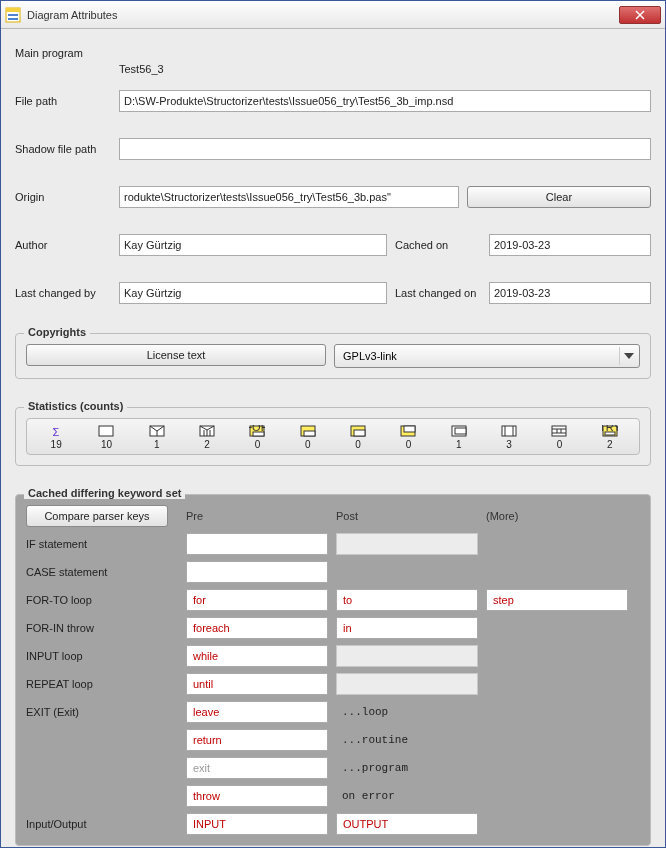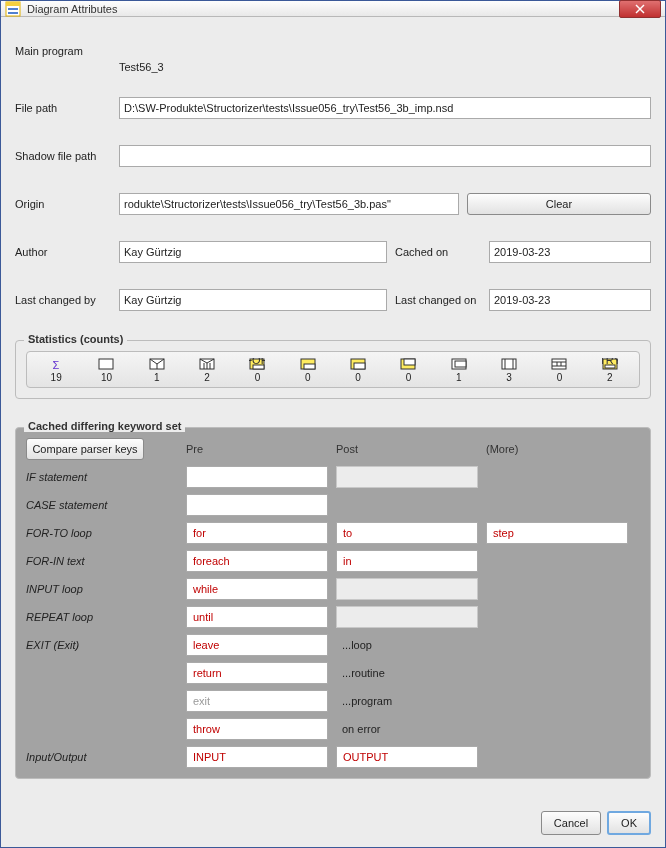--- a/index.html
+++ b/index.html
@@ -1,19 +1,19 @@
 <!DOCTYPE html>
 <html><head>
 <meta charset="utf-8">
 <style>
 * { box-sizing: border-box; font-family: Tahoma, Arial, sans-serif; font-size: 11px; }
 body { margin: 0; padding: 0; background: #fff; width: 666px; height: 848px; overflow: hidden; }
 
 .window { width: 666px; height: 848px; border: 1px solid #3b5998; background: #ececec; display: flex; flex-direction: column; }
-.titlebar { height: 16px; background: linear-gradient(to bottom, #fefefe, #e8e8e8); display: flex; align-items: center; padding: 0 4px; border-bottom: 1px solid #b8b8b8; }
+.titlebar { height: 28px; background: linear-gradient(to bottom, #fefefe, #e8e8e8); display: flex; align-items: center; padding: 0 4px; border-bottom: 1px solid #b8b8b8; }
 .titlebar-icon { width: 16px; height: 16px; margin-right: 6px; display: inline-flex; align-items: center; justify-content: center; }
 .titlebar-title { flex: 1; color: #333; }
 .close-btn { width: 42px; height: 18px; background: linear-gradient(to bottom, #e07070, #c03030); border: 1px solid #903030; border-radius: 2px; display: flex; align-items: center; justify-content: center; color: #fff; font-weight: bold; cursor: pointer; }
 
 .content { flex: 1; padding: 12px 14px; display: flex; flex-direction: column; gap: 24px; overflow: hidden; }
 
 .row { display: flex; align-items: center; gap: 8px; min-height: 24px; }
 .label { width: 96px; color: #222; flex-shrink: 0; }
 .label-narrow { width: 86px; color: #222; flex-shrink: 0; }
 .static-val { color: #222; margin-top: 32px; }
@@ -35,26 +35,26 @@
 
 .stats-bar { display: flex; gap: 0; border: 1px solid #bcbcbc; border-radius: 4px; background: linear-gradient(to bottom, #f5f5f5, #e4e4e4); padding: 3px 4px; }
 .stat-cell { flex: 1; display: flex; flex-direction: column; align-items: center; gap: 1px; padding: 1px 0; }
 .stat-icon { width: 18px; height: 15px; display: flex; align-items: center; justify-content: center; }
 .stat-num { font-size: 10px; color: #222; }
 
 .keyword-area { background: #a3a3a3; }
 .kw-col-head { color: #333; }
 
 .kw-grid { display: grid; grid-template-columns: 152px 142px 142px 142px; gap: 6px 8px; align-items: center; }
-.kw-label { color: #222; font-style: italic; }
+.kw-label { color: #222; }
 .kw-input { height: 22px; border: 1px solid #aaa; background: #fff; padding: 2px 6px; color: #c00000; }
 .kw-input.black { color: #222; }
 .kw-input.grey { color: #9a9a9a; }
 .kw-input.dis { background: #ececec; border: 1px solid #c8c8c8; }
-.kw-post-ro { height: 22px; padding: 2px 6px; color: #222; display: flex; align-items: center; }
+.kw-post-ro { height: 22px; padding: 2px 6px; color: #222; display: flex; align-items: center; font-family: Liberation Mono, monospace; }
 
 .footer { margin-top: auto; display: flex; justify-content: flex-end; gap: 6px; padding-top: 8px; }
 .footer .btn { padding: 0 12px; height: 24px; }
 .ok-btn { border: 2px solid #6fa8e0; }
 
 svg { display: block; }
 </style>
 </head>
 <body>
 
@@ -108,20 +108,34 @@
       <input class="txt small" value="2019-03-23" style="">
     </div>
 
     <div class="row">
       <span class="label">Last changed by</span>
       <input class="txt" style="flex: 1 1 0%;" value="Kay Gürtzig">
       <span class="label-narrow">Last changed on</span>
       <input class="txt small" value="2019-03-23" style="">
     </div>
 
+    <div class="group">
+      <span class="group-title">Copyrights</span>
+      <div class="license-row">
+        <button class="btn btn-wide" style="max-width:320px">License text</button>
+        <div class="combo">
+          <span class="combo-text">GPLv3-link</span>
+          <span class="combo-arrow">
+            <svg width="10" height="6">
+                <polygon points="0,0 10,0 5,6" fill="#444"></polygon>
+              </svg>
+          </span>
+        </div>
+      </div>
+    </div>
 
     <div class="group">
       <span class="group-title">Statistics (counts)</span>
       <div class="stats-bar">
         <div class="stat-cell">
           <span class="stat-icon">
               <svg width="14" height="14">
                 <text x="7" y="12" text-anchor="middle" font-size="14" fill="#6030d0" font-family="serif">Σ</text>
               </svg>
             </span>
@@ -237,41 +251,41 @@
             </span>
           <span class="stat-num">2</span>
         </div>
       </div>
     </div>
 
     <div class="group keyword-area" style="flex:1;">
       <span class="group-title">Cached differing keyword set</span>
 
       <div class="kw-grid">
-        <button class="btn" style="width:118px; justify-self:start;">Compare parser keys</button>
+        <button class="btn" style="width:142px; justify-self:start;">Compare parser keys</button>
         <span class="kw-col-head">Pre</span>
         <span class="kw-col-head">Post</span>
         <span class="kw-col-head">(More)</span>
 
         <span class="kw-label">IF statement</span>
         <input class="kw-input black" value="" style="">
         <div class="kw-input dis"></div>
         <span></span>
 
         <span class="kw-label">CASE statement</span>
         <input class="kw-input black" value="" style="">
         <span></span>
           <span></span>
 
         <span class="kw-label">FOR-TO loop</span>
         <input class="kw-input" value="for" style="">
         <input class="kw-input" value="to" style="">
         <input class="kw-input" value="step" style="">
 
-        <span class="kw-label">FOR-IN text</span>
+        <span class="kw-label">FOR-IN throw</span>
         <input class="kw-input" value="foreach" style="">
         <input class="kw-input" value="in" style="">
         <span></span>
 
         <span class="kw-label">INPUT loop</span>
         <input class="kw-input" value="while" style="">
         <div class="kw-input dis"></div>
         <span></span>
 
         <span class="kw-label">REPEAT loop</span>

